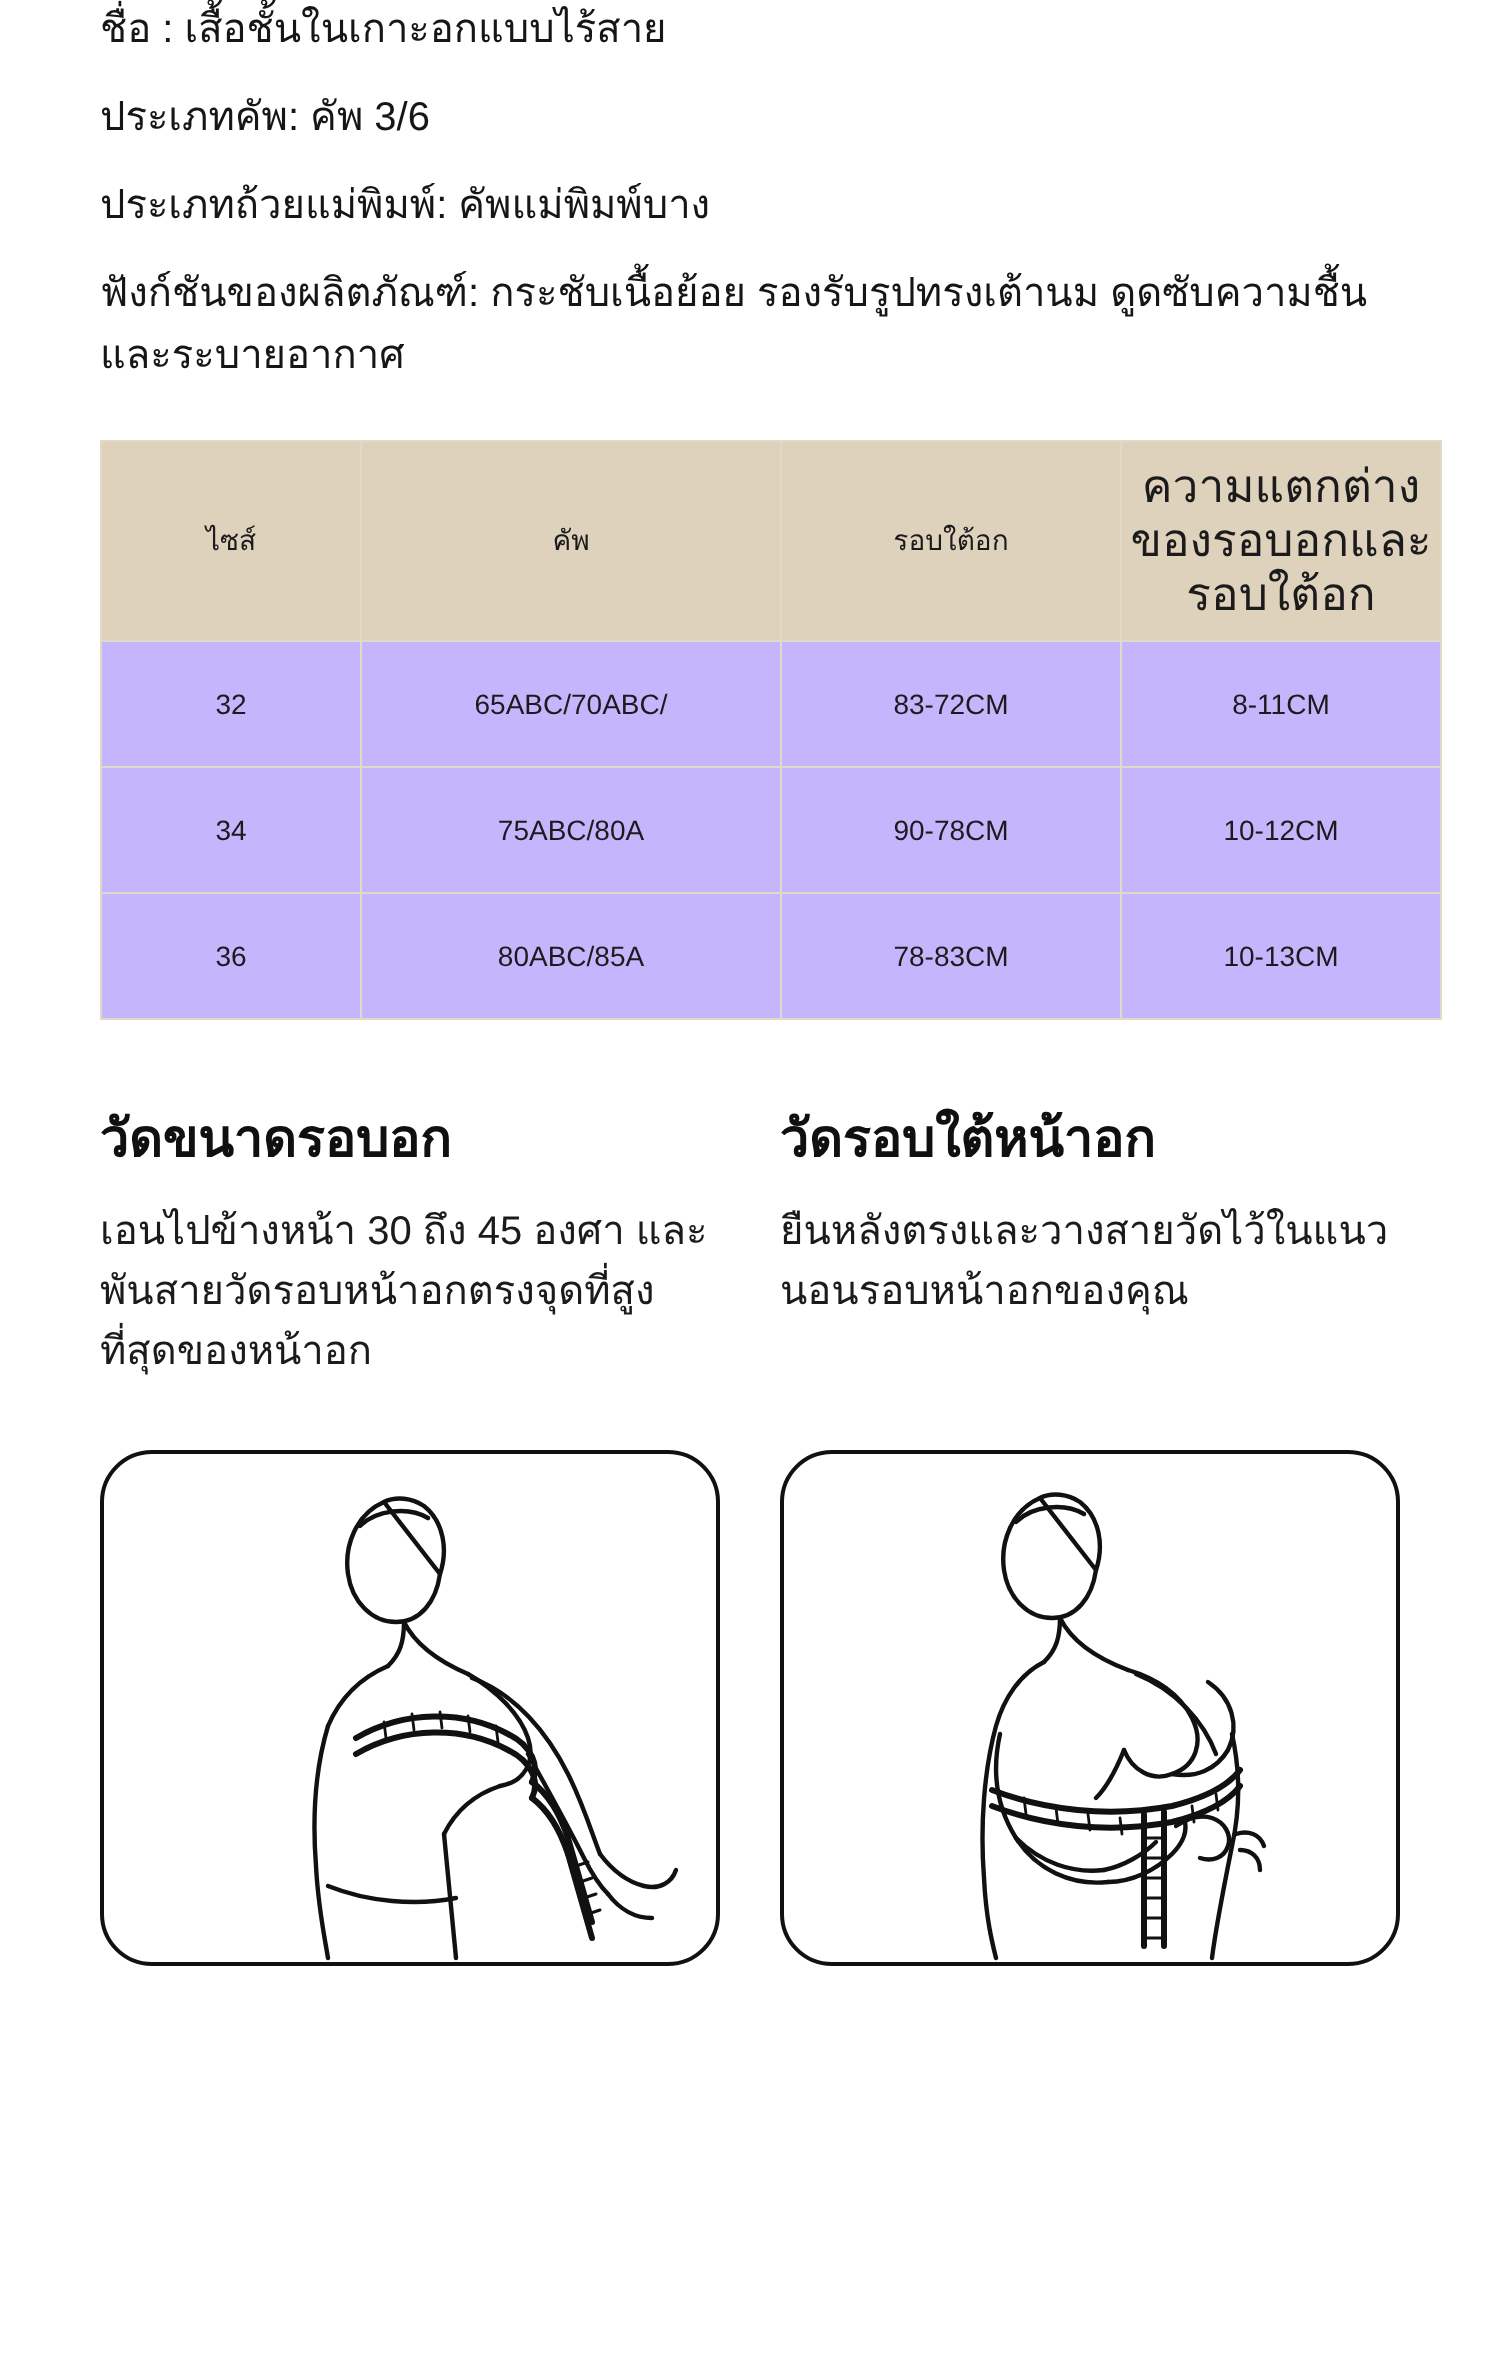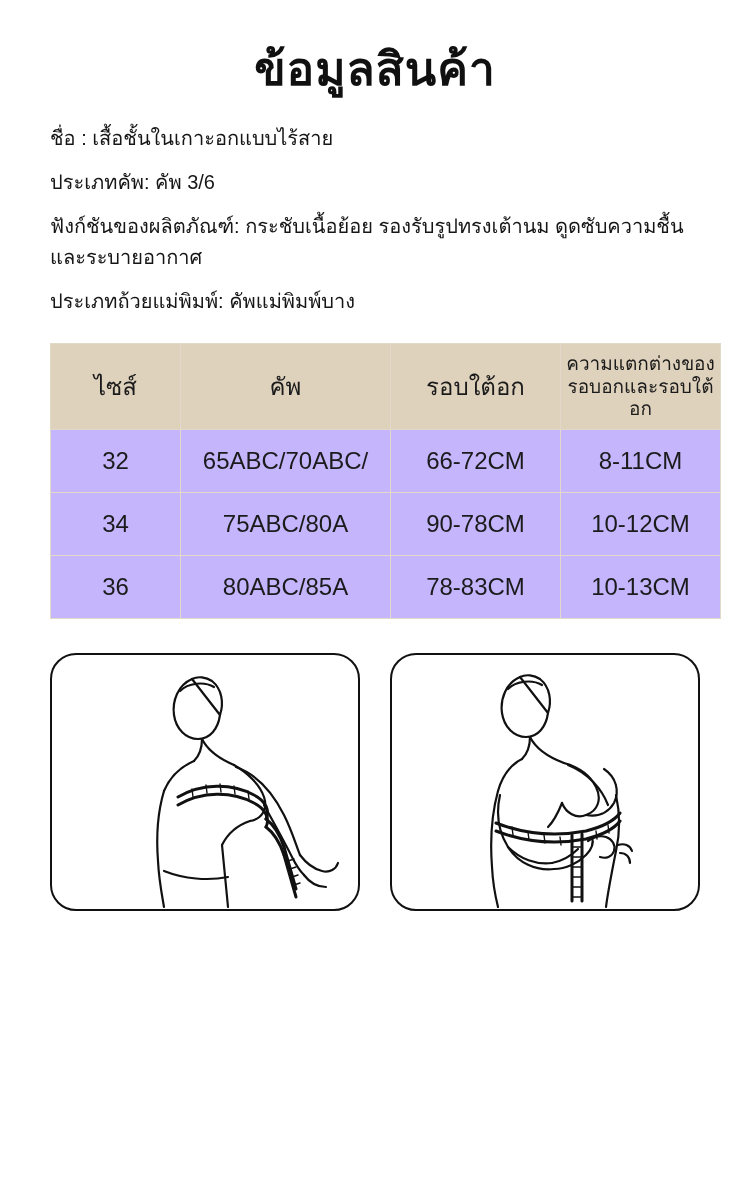--- a/index.html
+++ b/index.html
@@ -46,33 +46,33 @@
   
   .size-table {
     width: 650px;
     border-collapse: collapse;
     margin: 18px 0 0 0;
     table-layout: fixed;
   }
   .size-table th, .size-table td {
     border: 1px solid #e3d9c8;
     text-align: center;
-    font-size: 24px;
+    font-size: 14px;
     color: #1b1b1b;
     padding: 9px 2px;
     font-weight: normal;
   }
   .size-table thead th {
     background: #dfd2bd;
     height: 58px;
     vertical-align: middle;
     line-height: 1.18;
   }
   .size-table thead th.small {
-    font-size: 19px;
+    font-size: 23px;
   }
   .size-table tbody td {
     height: 44px;
     background: #c4b5fd;
   }
   .col-size { width: 125px; }
   .col-cup { width: 205px; }
   .col-under { width: 165px; }
   .col-diff { width: 155px; }
 
@@ -113,60 +113,69 @@
     background: #fff;
     position: relative;
   }
   .figure-box svg { display: block; }
 </style>
 </head>
 <body>
 
 <div class="page">
 
-  <div class="title">ข้อมูลสินค้า</div>
 
   <div class="spec-list">
     <div class="spec-line">ชื่อ : เสื้อชั้นในเกาะอกแบบไร้สาย</div>
     <div class="spec-line">ประเภทคัพ: คัพ 3/6</div>
+    <div class="spec-line">ประเภทถ้วยแม่พิมพ์: คัพแม่พิมพ์บาง</div>
     <div class="spec-line">ฟังก์ชันของผลิตภัณฑ์: กระชับเนื้อย้อย รองรับรูปทรงเต้านม ดูดซับความชื้นและระบายอากาศ</div>
-    <div class="spec-line">ประเภทถ้วยแม่พิมพ์: คัพแม่พิมพ์บาง</div>
   </div>
 
   <table class="size-table">
     <thead>
       <tr>
         <th class="col-size">ไซส์</th>
         <th class="col-cup">คัพ</th>
         <th class="col-under">รอบใต้อก</th>
         <th class="col-diff small">ความแตกต่างของรอบอกและรอบใต้อก</th>
       </tr>
     </thead>
     <tbody>
       <tr>
         <td>32</td>
         <td>65ABC/70ABC/</td>
-        <td>66-72CM</td>
+        <td>83-72CM</td>
         <td>8-11CM</td>
       </tr>
       <tr>
         <td>34</td>
         <td>75ABC/80A</td>
         <td>90-78CM</td>
         <td>10-12CM</td>
       </tr>
       <tr>
         <td>36</td>
         <td>80ABC/85A</td>
         <td>78-83CM</td>
         <td>10-13CM</td>
       </tr>
     </tbody>
   </table>
 
+  <div class="howto">
+    <div class="howto-col">
+      <div class="howto-title">วัดขนาดรอบอก</div>
+      <div class="howto-text">เอนไปข้างหน้า 30 ถึง 45 องศา และพันสายวัดรอบหน้าอกตรงจุดที่สูงที่สุดของหน้าอก</div>
+    </div>
+    <div class="howto-col">
+      <div class="howto-title">วัดรอบใต้หน้าอก</div>
+      <div class="howto-text">ยืนหลังตรงและวางสายวัดไว้ในแนวนอนรอบหน้าอกของคุณ</div>
+    </div>
+  </div>
 
   <div class="figures">
 
     <div class="figure-box">
       <svg width="316" height="254" viewBox="0 0 316 254">
         <g fill="none" stroke="#111" stroke-width="2.2" stroke-linecap="round" stroke-linejoin="round">
 
           <path d="M140 24 C126 30 120 46 122 60 C124 74 134 84 146 84 C158 84 166 74 168 60"></path>
           <path d="M168 60 C172 48 170 34 160 26 C154 22 146 21 140 24 Z"></path>
 

